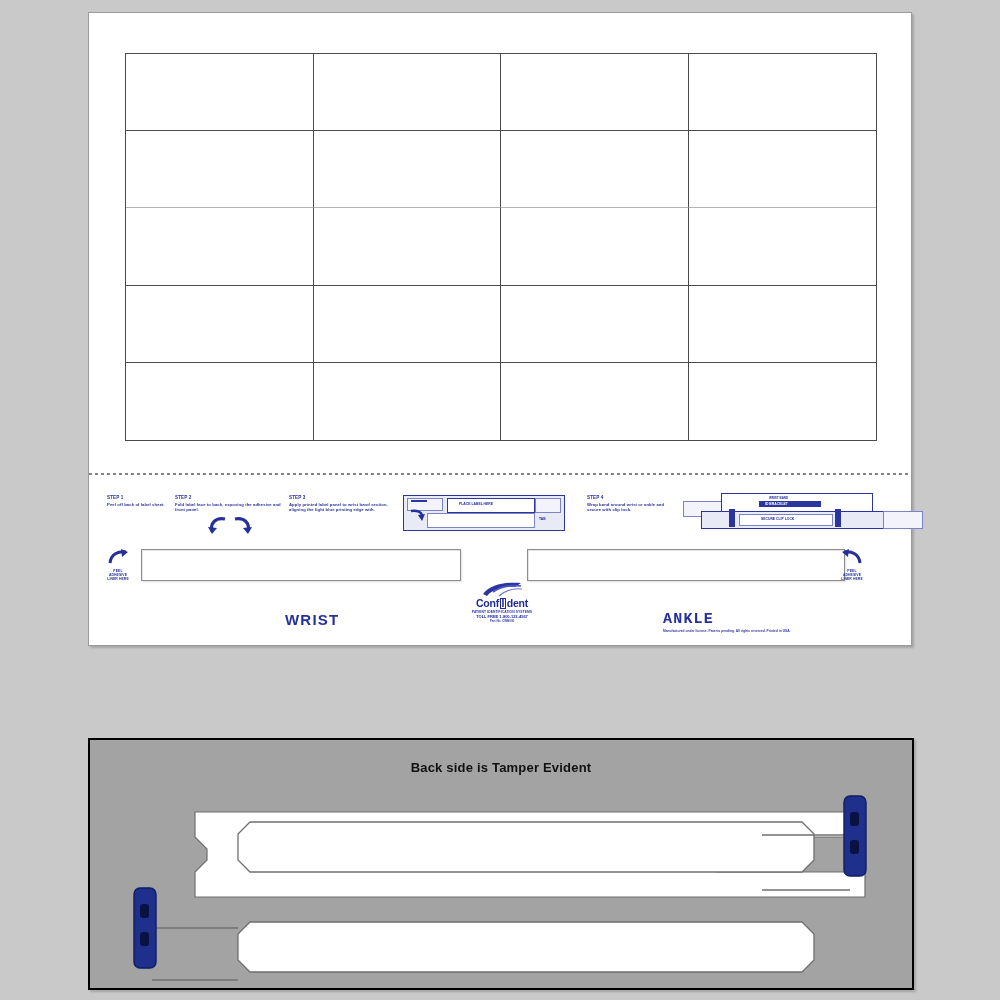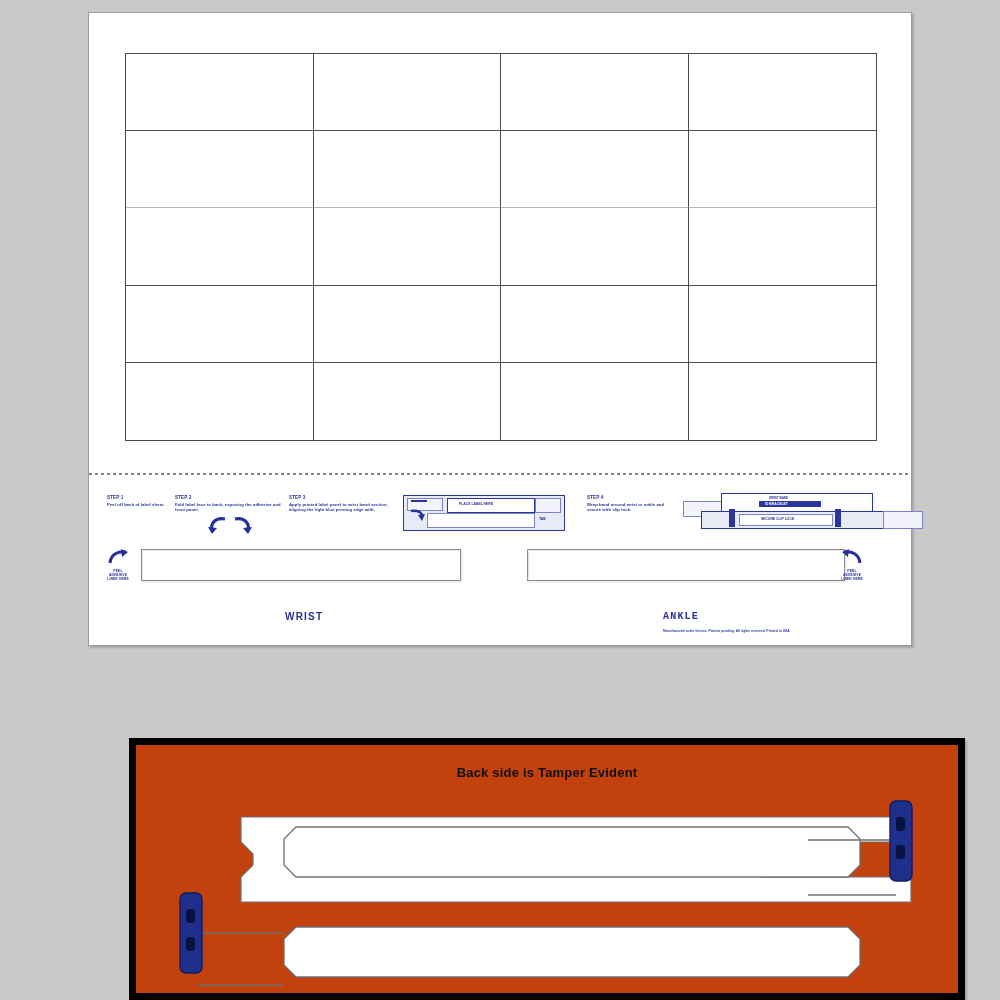--- a/index.html
+++ b/index.html
@@ -122,21 +122,21 @@
     box-shadow:inset 1px 1px 0 #e4e4e4, 1px 1px 2px rgba(0,0,0,.13);
     box-sizing:border-box;
   }
   #band-wrist{left:52px; width:320px;}
   #band-ankle{left:438px; width:318px;}
 
   .band-caption{
     position:absolute;
     top:68px;
     color:#26309b;
-    font-size:10px;
+    font-size:15px;
     font-weight:bold;
     letter-spacing:1.2px;
   }
   #caption-wrist{left:196px;}
   #caption-ankle{left:574px;font-family:Liberation Mono, monospace;}
 
   
   .corner-note{position:absolute;}
   #corner-left{left:18px; top:6px;}
   #corner-right{left:752px; top:6px;}
@@ -207,24 +207,23 @@
     letter-spacing:.05px;
     white-space:nowrap;
     overflow:hidden;
   }
 
   
   #bottom-sheet{
     position:absolute;
     left:88px; top:738px;
     width:822px; height:248px;
-    background:#c2410c;
-    border:7px solid #000000;
+    background:#a3a3a3;
+    border:2px solid #000000;
     box-shadow:2px 2px 2px rgba(0,0,0,.18);
-    margin-left:41px;
   }
   #tamper-title{
     position:absolute;
     left:0; top:20px;
     width:822px;
     text-align:center;
     font-size:13px;
     font-weight:bold;
     color:#111111;
     letter-spacing:.2px;
@@ -348,20 +347,33 @@
       </svg>
       <div class="corner-txt" style="white-space:pre-line;">PEEL
 ADHESIVE
 LINER HERE</div>
     </div>
 
     <div class="band-caption" id="caption-wrist">WRIST</div>
     <div class="band-caption" id="caption-ankle">ANKLE</div>
   </div>
 
+  <div id="logo-block">
+    <svg id="logo-swoosh" width="42" height="16" viewBox="0 0 42 16">
+      <path d="M2 13 C10 3, 24 1, 40 2 L34 6 C22 5, 12 8, 6 15 Z" fill="#2b35a0"></path>
+      <path d="M12 11 C20 5, 30 4, 40 5" stroke="#4a55c4" stroke-width="1.6" fill="none"></path>
+      <path d="M18 15 C25 9, 33 7, 41 8" stroke="#6f79d4" stroke-width="1.2" fill="none"></path>
+    </svg>
+    <div id="logo-word">
+      <span>Conf</span><span class="boxed">I</span><span>dent</span>
+    </div>
+    <div id="logo-tag">PATIENT IDENTIFICATION SYSTEMS</div>
+    <div id="logo-phone">TOLL FREE 1-800-123-4567</div>
+    <div id="logo-part">Part No. CWB000</div>
+  </div>
 
   <div id="fineprint">Manufactured under license. Patents pending. All rights reserved. Printed in USA.</div>
 </div>
 
 <div id="bottom-sheet">
   <div id="tamper-title">Back side is Tamper Evident</div>
 
   <svg id="bands-svg" width="822" height="248" viewBox="0 0 822 248">
 
     <g>

